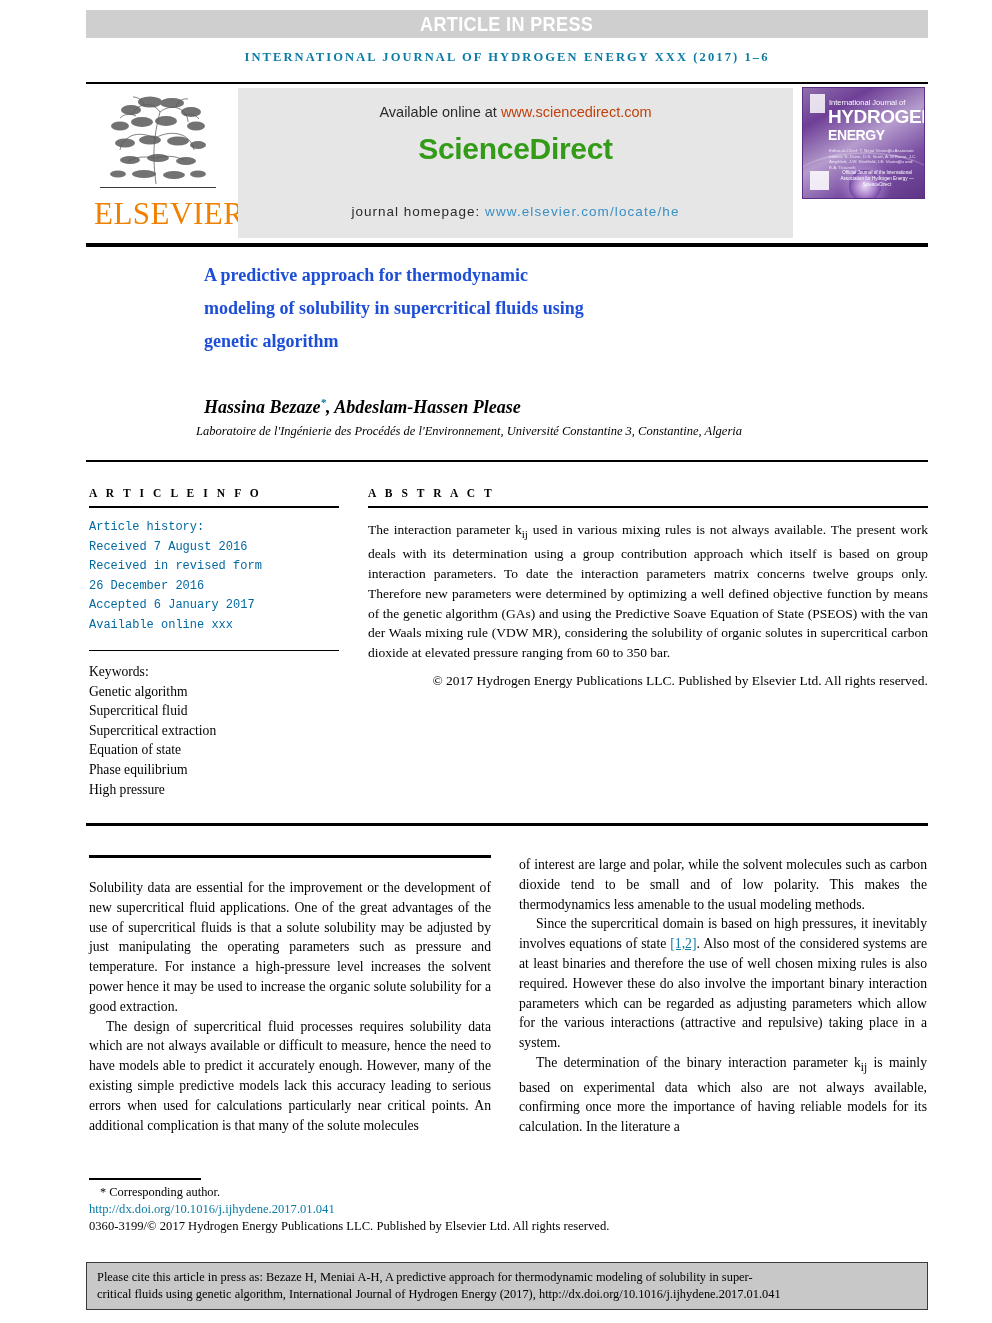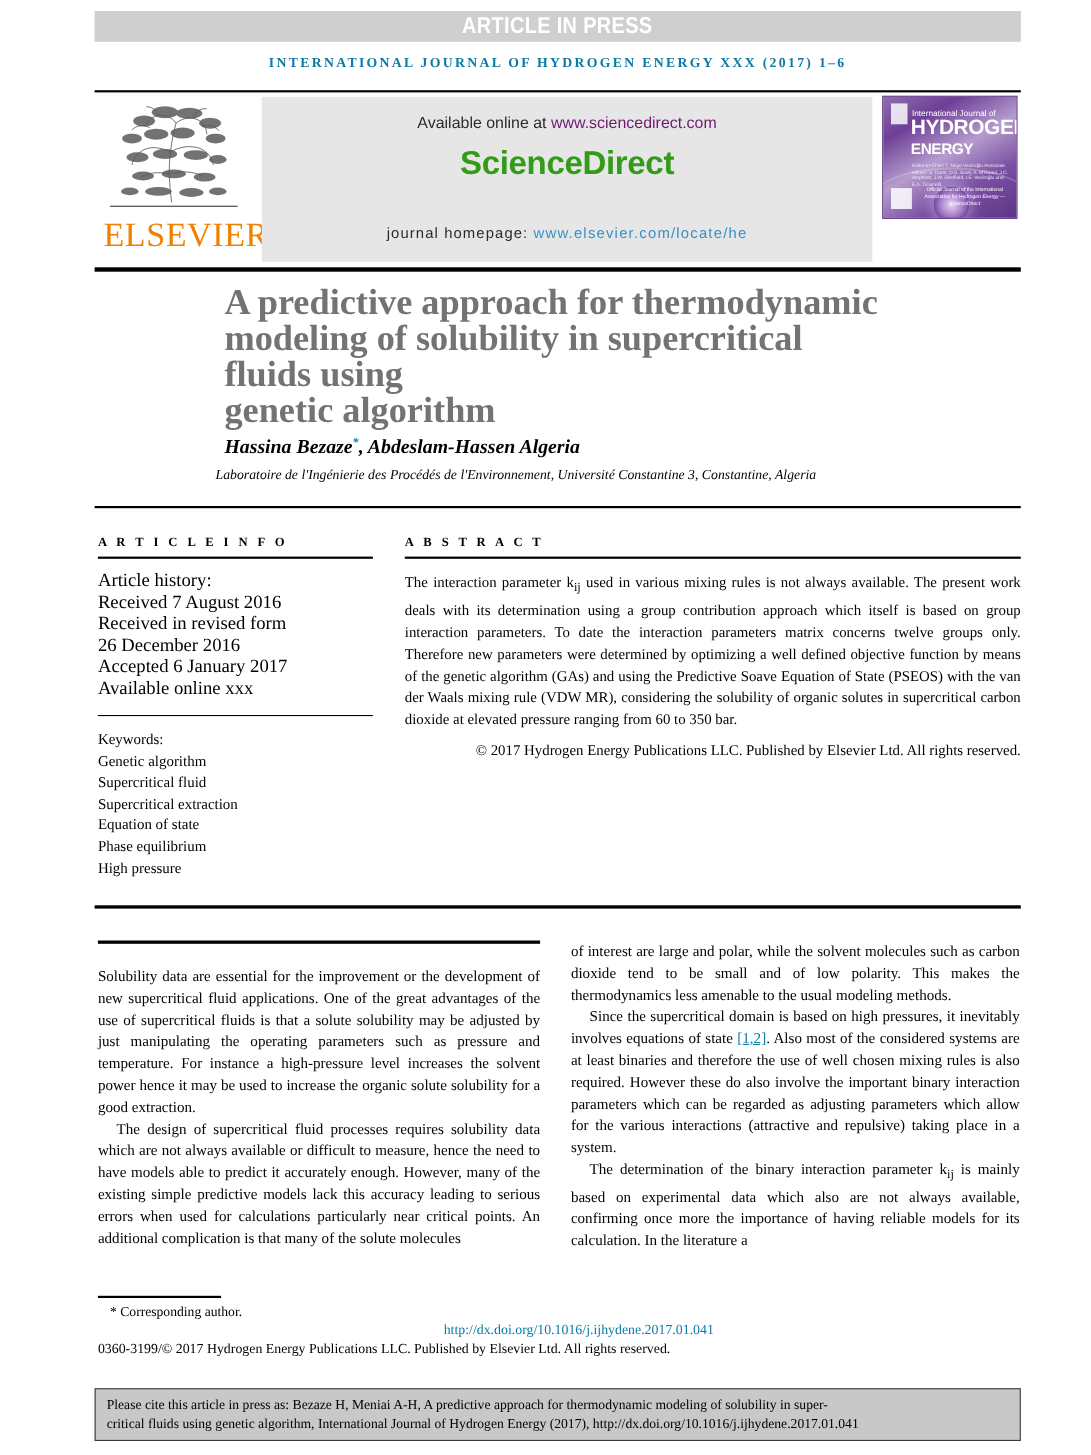--- a/index.html
+++ b/index.html
@@ -102,21 +102,21 @@
   .sd-available {
     position: absolute;
     left: 0; top: 16px;
     width: 555px;
     text-align: center;
     font-family: "Liberation Sans", sans-serif;
     font-size: 14.5px;
     color: #2b2b2b;
   }
   .sd-available a {
-    color: #701a75;
+    color: #c2410c;
     text-decoration: none;
   }
   .sd-logo {
     position: absolute;
     left: 0; top: 44px;
     width: 555px;
     text-align: center;
     font-family: "Liberation Sans", sans-serif;
     font-weight: bold;
     font-size: 30px;
@@ -228,23 +228,23 @@
     background: #000;
   }
 
   
   .title {
     position: absolute;
     left: 193px; top: 259px;
     width: 610px;
     font-family: "Liberation Serif", serif;
     font-weight: bold;
-    font-size: 33px;
+    font-size: 18px;
     line-height: 33px;
-    color: #737373;
+    color: #1d4ed8;
   }
   .authors {
     position: absolute;
     left: 193px; top: 396px;
     width: 700px;
     font-family: "Liberation Serif", serif;
     font-style: italic;
     font-weight: bold;
     font-size: 18px;
     color: #000;
@@ -290,24 +290,24 @@
     color: #000;
   }
   .sec-rule {
     margin-top: 7px;
     height: 2px;
     background: #000;
     width: 100%;
   }
   .info-block {
     margin-top: 10px;
-    font-family: Liberation Serif, serif;
-    font-size: 17px;
+    font-family: Liberation Mono, monospace;
+    font-size: 12px;
     line-height: 19.6px;
-    color: #000000;
+    color: #0369a1;
   }
   .info-rule {
     margin-top: 14px;
     height: 1.5px;
     background: #000;
     width: 100%;
   }
   .kw-block {
     margin-top: 11px;
     font-family: "Liberation Serif", serif;
@@ -391,21 +391,20 @@
     color: #000;
   }
   .foot-corr { margin-top: 4px; padding-left: 11px; }
   .foot-email { padding-left: 20px; }
   .foot-link { color: #0b7ba5; text-decoration: none; }
   .doi-line {
     font-family: "Liberation Serif", serif;
     font-size: 12.6px;
     color: #0b7ba5;
     margin-top: 1px;
-    text-align: right;
   }
   .issn-line {
     font-family: "Liberation Serif", serif;
     font-size: 12.6px;
     color: #000;
     margin-top: 2px;
   }
 
   
   .cite-box {
@@ -505,21 +504,21 @@
 
   </div>
   <div class="masthead-rule-bottom"></div>
 
   <div class="title">
     <div>A predictive approach for thermodynamic</div>
     <div>modeling of solubility in supercritical fluids using</div>
     <div>genetic algorithm</div>
   </div>
 
-  <div class="authors"><span>Hassina Bezaze</span><sup>*</sup><span>, Abdeslam-Hassen Algeria</span></div>
+  <div class="authors"><span>Hassina Bezaze</span><sup>*</sup><span>, Abdeslam-Hassen Please</span></div>
 
   <div class="affiliation">Laboratoire de l'Ingénierie des Procédés de l'Environnement, Université Constantine 3, Constantine, Algeria</div>
 
   <div class="rule-under-title"></div>
 
   <div class="info-col">
     <div class="sec-label">A R T I C L E   I N F O</div>
     <div class="sec-rule"></div>
     <div class="info-block">
       <div>Article history:</div>

